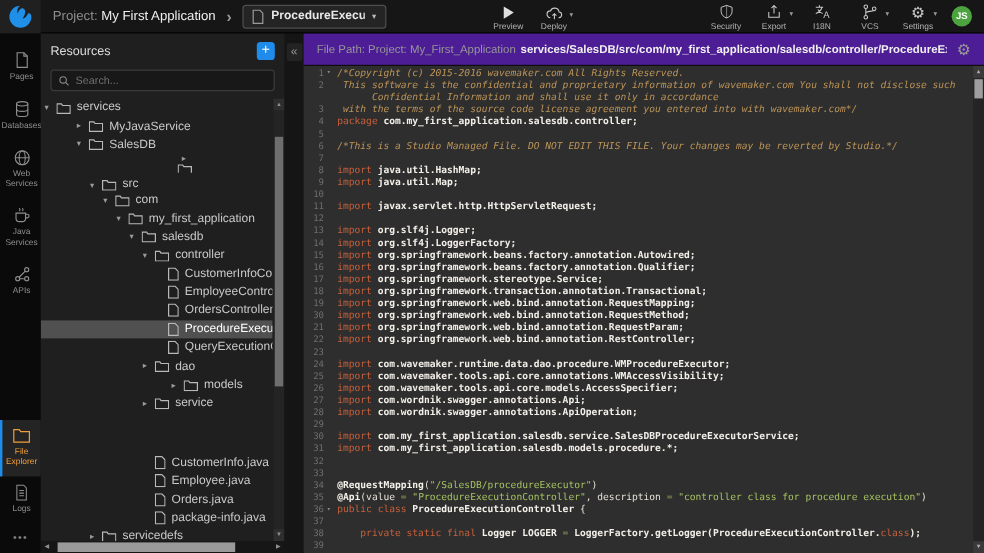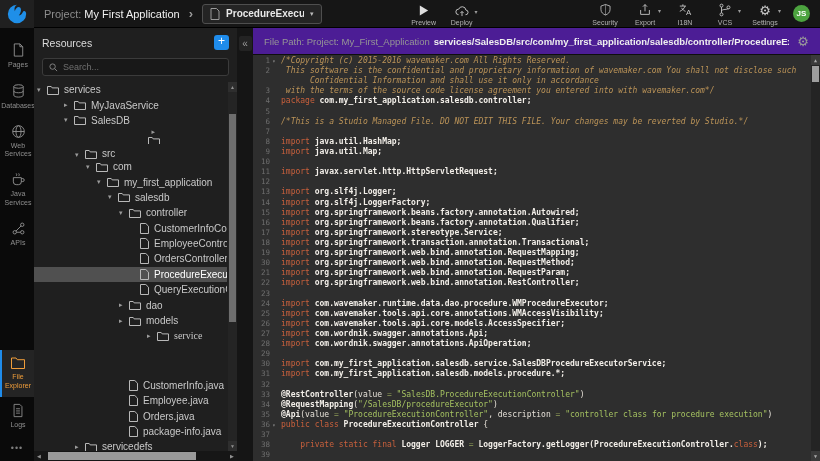--- a/index.html
+++ b/index.html
@@ -373,30 +373,30 @@
         </div>
         <div class="trow" style="padding-left: 85px;">
           <span class="arr">▸</span>
           <span class="ticon">
             <svg width="12" height="10" viewBox="0 0 12 10" fill="none" stroke="#b9b9b9">
               <path d="M.5 1.5h3.7l1 1.4h6.3v6.6H.5z"></path>
             </svg>
           </span>
           <span>dao</span>
         </div>
+        <div class="trow" style="padding-left: 85px; margin-left: 24px;">
+          <span class="arr">▸</span>
+          <span class="ticon">
+            <svg width="12" height="10" viewBox="0 0 12 10" fill="none" stroke="#b9b9b9">
+              <path d="M.5 1.5h3.7l1 1.4h6.3v6.6H.5z"></path>
+            </svg>
+          </span>
+          <span>models</span>
+        </div>
         <div class="trow" style="padding-left: 85px;">
-          <span class="arr">▸</span>
-          <span class="ticon">
-            <svg width="12" height="10" viewBox="0 0 12 10" fill="none" stroke="#b9b9b9">
-              <path d="M.5 1.5h3.7l1 1.4h6.3v6.6H.5z"></path>
-            </svg>
-          </span>
-          <span>models</span>
-        </div>
-        <div class="trow" style="padding-left: 113px; font-family: Liberation Serif, serif;">
           <span class="arr">▸</span>
           <span class="ticon">
             <svg width="12" height="10" viewBox="0 0 12 10" fill="none" stroke="#b9b9b9">
               <path d="M.5 1.5h3.7l1 1.4h6.3v6.6H.5z"></path>
             </svg>
           </span>
           <span>service</span>
         </div>
         <div class="trow" style="padding-left: 85px; margin-top: 34px;">
           <span class="arr"></span>
@@ -507,21 +507,21 @@
           <div class="crow"><span class="gut">23</span><span class="fold"></span><span class="codeseg"></span></div>
           <div class="crow"><span class="gut">24</span><span class="fold"></span><span class="codeseg"><span class="tk-kw">import</span><span class="tk-bold"> com.wavemaker.runtime.data.dao.procedure.WMProcedureExecutor;</span></span></div>
           <div class="crow"><span class="gut">25</span><span class="fold"></span><span class="codeseg"><span class="tk-kw">import</span><span class="tk-bold"> com.wavemaker.tools.api.core.annotations.WMAccessVisibility;</span></span></div>
           <div class="crow"><span class="gut">26</span><span class="fold"></span><span class="codeseg"><span class="tk-kw">import</span><span class="tk-bold"> com.wavemaker.tools.api.core.models.AccessSpecifier;</span></span></div>
           <div class="crow"><span class="gut">27</span><span class="fold"></span><span class="codeseg"><span class="tk-kw">import</span><span class="tk-bold"> com.wordnik.swagger.annotations.Api;</span></span></div>
           <div class="crow"><span class="gut">28</span><span class="fold"></span><span class="codeseg"><span class="tk-kw">import</span><span class="tk-bold"> com.wordnik.swagger.annotations.ApiOperation;</span></span></div>
           <div class="crow"><span class="gut">29</span><span class="fold"></span><span class="codeseg"></span></div>
           <div class="crow"><span class="gut">30</span><span class="fold"></span><span class="codeseg"><span class="tk-kw">import</span><span class="tk-bold"> com.my_first_application.salesdb.service.SalesDBProcedureExecutorService;</span></span></div>
           <div class="crow"><span class="gut">31</span><span class="fold"></span><span class="codeseg"><span class="tk-kw">import</span><span class="tk-bold"> com.my_first_application.salesdb.models.procedure.*;</span></span></div>
           <div class="crow"><span class="gut">32</span><span class="fold"></span><span class="codeseg"></span></div>
-          <div class="crow"><span class="gut">33</span><span class="fold"></span><span class="codeseg"><span class="tk-ann">@RestController</span><span class="tk-txt">(value </span><span class="tk-op">= </span><span class="tk-str">"SalesDB.ProcedureExecutionController"</span><span class="tk-txt">)</span></span></div>
+          <div class="crow"><span class="gut">33</span><span class="fold"></span></div>
           <div class="crow"><span class="gut">34</span><span class="fold"></span><span class="codeseg"><span class="tk-ann">@RequestMapping</span><span class="tk-txt">(</span><span class="tk-str">"/SalesDB/procedureExecutor"</span><span class="tk-txt">)</span></span></div>
           <div class="crow"><span class="gut">35</span><span class="fold"></span><span class="codeseg"><span class="tk-ann">@Api</span><span class="tk-txt">(value </span><span class="tk-op">= </span><span class="tk-str">"ProcedureExecutionController"</span><span class="tk-txt">, description </span><span class="tk-op">= </span><span class="tk-str">"controller class for procedure execution"</span><span class="tk-txt">)</span></span></div>
           <div class="crow"><span class="gut">36</span><span class="fold">▾</span><span class="codeseg"><span class="tk-kw">public class</span><span class="tk-bold"> ProcedureExecutionController</span><span class="tk-txt"> {</span></span></div>
           <div class="crow"><span class="gut">37</span><span class="fold"></span><span class="codeseg"></span></div>
           <div class="crow"><span class="gut">38</span><span class="fold"></span><span class="codeseg"><span class="tk-txt">    </span><span class="tk-kw">private static final</span><span class="tk-bold"> Logger LOGGER </span><span class="tk-op">= </span><span class="tk-bold">LoggerFactory.getLogger(ProcedureExecutionController.</span><span class="tk-kw">class</span><span class="tk-bold">);</span></span></div>
           <div class="crow"><span class="gut">39</span><span class="fold"></span><span class="codeseg"></span></div>
         </div>
       <div class="esb">
         <div class="sbtn">▲</div>
         <div class="thumb"></div>

